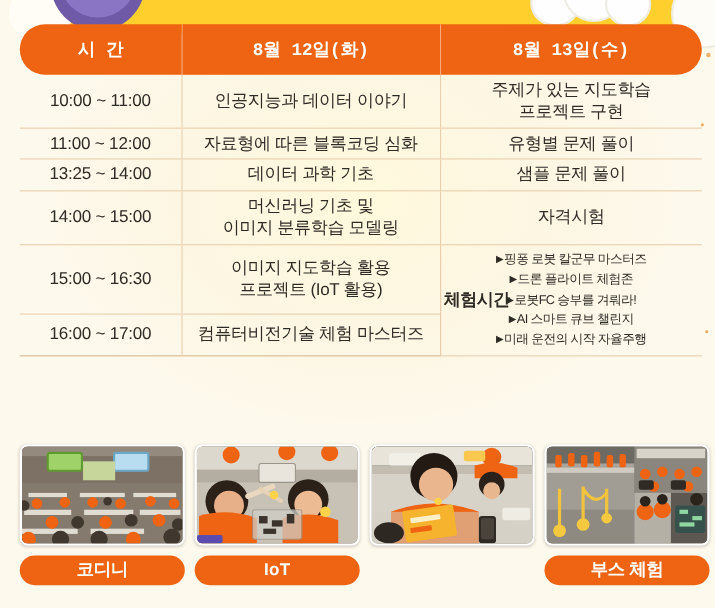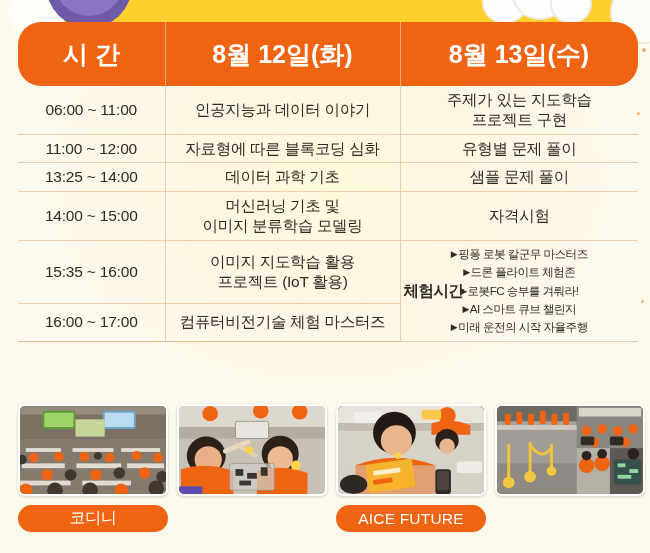--- a/index.html
+++ b/index.html
@@ -117,26 +117,27 @@
 
   table.schedule {
     width: 620px;
     border-collapse: collapse;
     table-layout: fixed;
   }
 
   table.schedule thead th {
     background: #ef6412;
     color: #ffffff;
-    height: 64px;
-    font-size: 25px;
+    height: 46px;
+    font-size: 16px;
     font-weight: bold;
     text-align: center;
     vertical-align: middle;
     border: none;
+    font-family: Liberation Mono, monospace;
   }
   thead th.col-time  { border-radius: 23px 0 0 23px; }
   thead th.col-d2    { border-radius: 0 23px 23px 0; }
   thead th.sep { box-shadow: inset 1px 0 0 rgba(255,255,255,.45); }
 
   col.c-time { width: 147px; }
   col.c-day1 { width: 235px; }
   col.c-exp  { width: 0px;   }
   col.c-day2 { width: 238px; }
 
@@ -209,21 +210,21 @@
   }
   .photo svg { display: block; width: 100%; height: 100%; }
 
   .caption {
     margin-top: 9px;
     height: 27px;
     border-radius: 14px;
     background: #ef6412;
     color: #fff;
     font-size: 16px;
-    font-weight: normal;
+    font-weight: bold;
     letter-spacing: -0.4px;
     display: flex;
     align-items: center;
     justify-content: center;
   }
   .caption.latin { letter-spacing: 0.2px; font-size: 15.5px; }
 </style>
 </head>
 <body>
 
@@ -255,21 +256,21 @@
       <thead>
         <tr>
           <th class="col-time">시      간</th>
           <th class="sep" colspan="1">8월 12일(화)</th>
           <th class="col-d2 sep" colspan="2">8월 13일(수)</th>
         </tr>
       </thead>
       <tbody>
 
         <tr>
-          <td class="first-col time-cell">06:00 ~ 11:00</td>
+          <td class="first-col time-cell">10:00 ~ 11:00</td>
           <td class="title-cell">인공지능과 데이터 이야기</td>
           <td class="title-cell" colspan="2">주제가 있는 지도학습<br>프로젝트 구현</td>
         </tr>
 
         <tr>
           <td class="first-col time-cell">11:00 ~ 12:00</td>
           <td class="title-cell">자료형에 따른 블록코딩 심화</td>
           <td class="title-cell" colspan="2">유형별 문제 풀이</td>
         </tr>
 
@@ -279,21 +280,21 @@
           <td class="title-cell" colspan="2">샘플 문제 풀이</td>
         </tr>
 
         <tr>
           <td class="first-col time-cell">14:00 ~ 15:00</td>
           <td class="title-cell">머신러닝 기초 및<br>이미지 분류학습 모델링</td>
           <td class="title-cell" colspan="2">자격시험</td>
         </tr>
 
         <tr>
-          <td class="first-col time-cell">15:35 ~ 16:00</td>
+          <td class="first-col time-cell">15:00 ~ 16:30</td>
           <td class="title-cell">이미지 지도학습 활용<br>프로젝트 (IoT 활용)</td>
           <td class="exp-label" rowspan="2">체험시간</td>
           <td class="exp-list" rowspan="2">
             <ul>
               <li><span class="tri">▶</span><span>핑퐁 로봇 칼군무 마스터즈</span></li>
               <li><span class="tri">▶</span><span>드론 플라이트 체험존</span></li>
               <li><span class="tri">▶</span><span>로봇FC 승부를 겨뤄라!</span></li>
               <li><span class="tri">▶</span><span>AI 스마트 큐브 챌린지</span></li>
               <li><span class="tri">▶</span><span>미래 운전의 시작 자율주행</span></li>
             </ul>
@@ -382,20 +383,21 @@
             <rect x="84" y="64" width="7" height="9"></rect>
               <rect x="62" y="78" width="12" height="5"></rect>
           </g>
           <rect x="44" y="40" width="30" height="5" rx="2.5" fill="#ead9c0" transform="rotate(-22 59 42)"></rect>
           <rect x="56" y="44" width="26" height="4" rx="2" fill="#e6d2b4" transform="rotate(30 69 46)"></rect>
           <circle cx="72" cy="46" r="4" fill="#ffd24a"></circle>
           <circle cx="120" cy="62" r="5" fill="#ffd24a"></circle>
           <rect x="0" y="84" width="24" height="8" rx="2" fill="#5a4bb0"></rect>
         </svg>
       </div>
+      <div class="caption latin">IoT</div>
     </div>
 
     <div class="photo-card">
       <div class="photo">
         <svg viewBox="0 0 150 92" preserveAspectRatio="none">
           <rect width="150" height="92" fill="#d8d3c8"></rect>
           <rect x="0" y="0" width="150" height="18" fill="#eceaе3" fill-opacity="0.9"></rect>
           <rect x="0" y="0" width="150" height="18" fill="#e8e4da"></rect>
           <rect x="0" y="18" width="150" height="8" fill="#c3bdb1"></rect>
           <circle cx="112" cy="10" r="9" fill="#ef6412"></circle>
@@ -411,21 +413,20 @@
           <rect x="0" y="62" width="150" height="30" fill="#d5d0c5" opacity=".55"></rect>
           <rect x="30" y="58" width="48" height="30" rx="2" fill="#f5b32e" transform="rotate(-8 54 73)"></rect>
           <rect x="36" y="66" width="28" height="5" rx="1" fill="#fff0c9" transform="rotate(-8 50 68)"></rect>
           <rect x="36" y="76" width="20" height="5" rx="1" fill="#ef6412" transform="rotate(-8 46 78)"></rect>
           <ellipse cx="16" cy="82" rx="14" ry="10" fill="#2d2822"></ellipse>
           <rect x="100" y="66" width="16" height="26" rx="3" fill="#2f2a24"></rect>
           <rect x="102" y="68" width="12" height="20" rx="2" fill="#4b443c"></rect>
           <rect x="122" y="58" width="26" height="12" rx="2" fill="#efece3"></rect>
         </svg>
       </div>
-      <div class="caption latin">AICE FUTURE</div>
     </div>
 
     <div class="photo-card">
       <div class="photo">
         <svg viewBox="0 0 150 92" preserveAspectRatio="none">
           <rect width="150" height="92" fill="#b9b4ab"></rect>
           <rect x="0" y="0" width="82" height="92" fill="#9c9views"></rect>
           <rect x="0" y="0" width="82" height="92" fill="#a8a49b"></rect>
           <rect x="0" y="0" width="82" height="16" fill="#6d6a63"></rect>
           <g fill="#ef6412">
@@ -472,16 +473,17 @@
           <rect x="116" y="44" width="34" height="48" fill="#5d5952"></rect>
           <rect x="120" y="56" width="28" height="26" rx="2" fill="#36504b"></rect>
           <g fill="#8fd6a0">
             <rect x="124" y="60" width="8" height="4"></rect>
               <rect x="136" y="66" width="9" height="4"></rect>
             <rect x="124" y="72" width="14" height="4"></rect>
           </g>
           <circle cx="140" cy="50" r="6" fill="#2b241c"></circle>
         </svg>
       </div>
+      <div class="caption">부스 체험</div>
     </div>
 
   </div>
 </div>
 
 </body></html>

